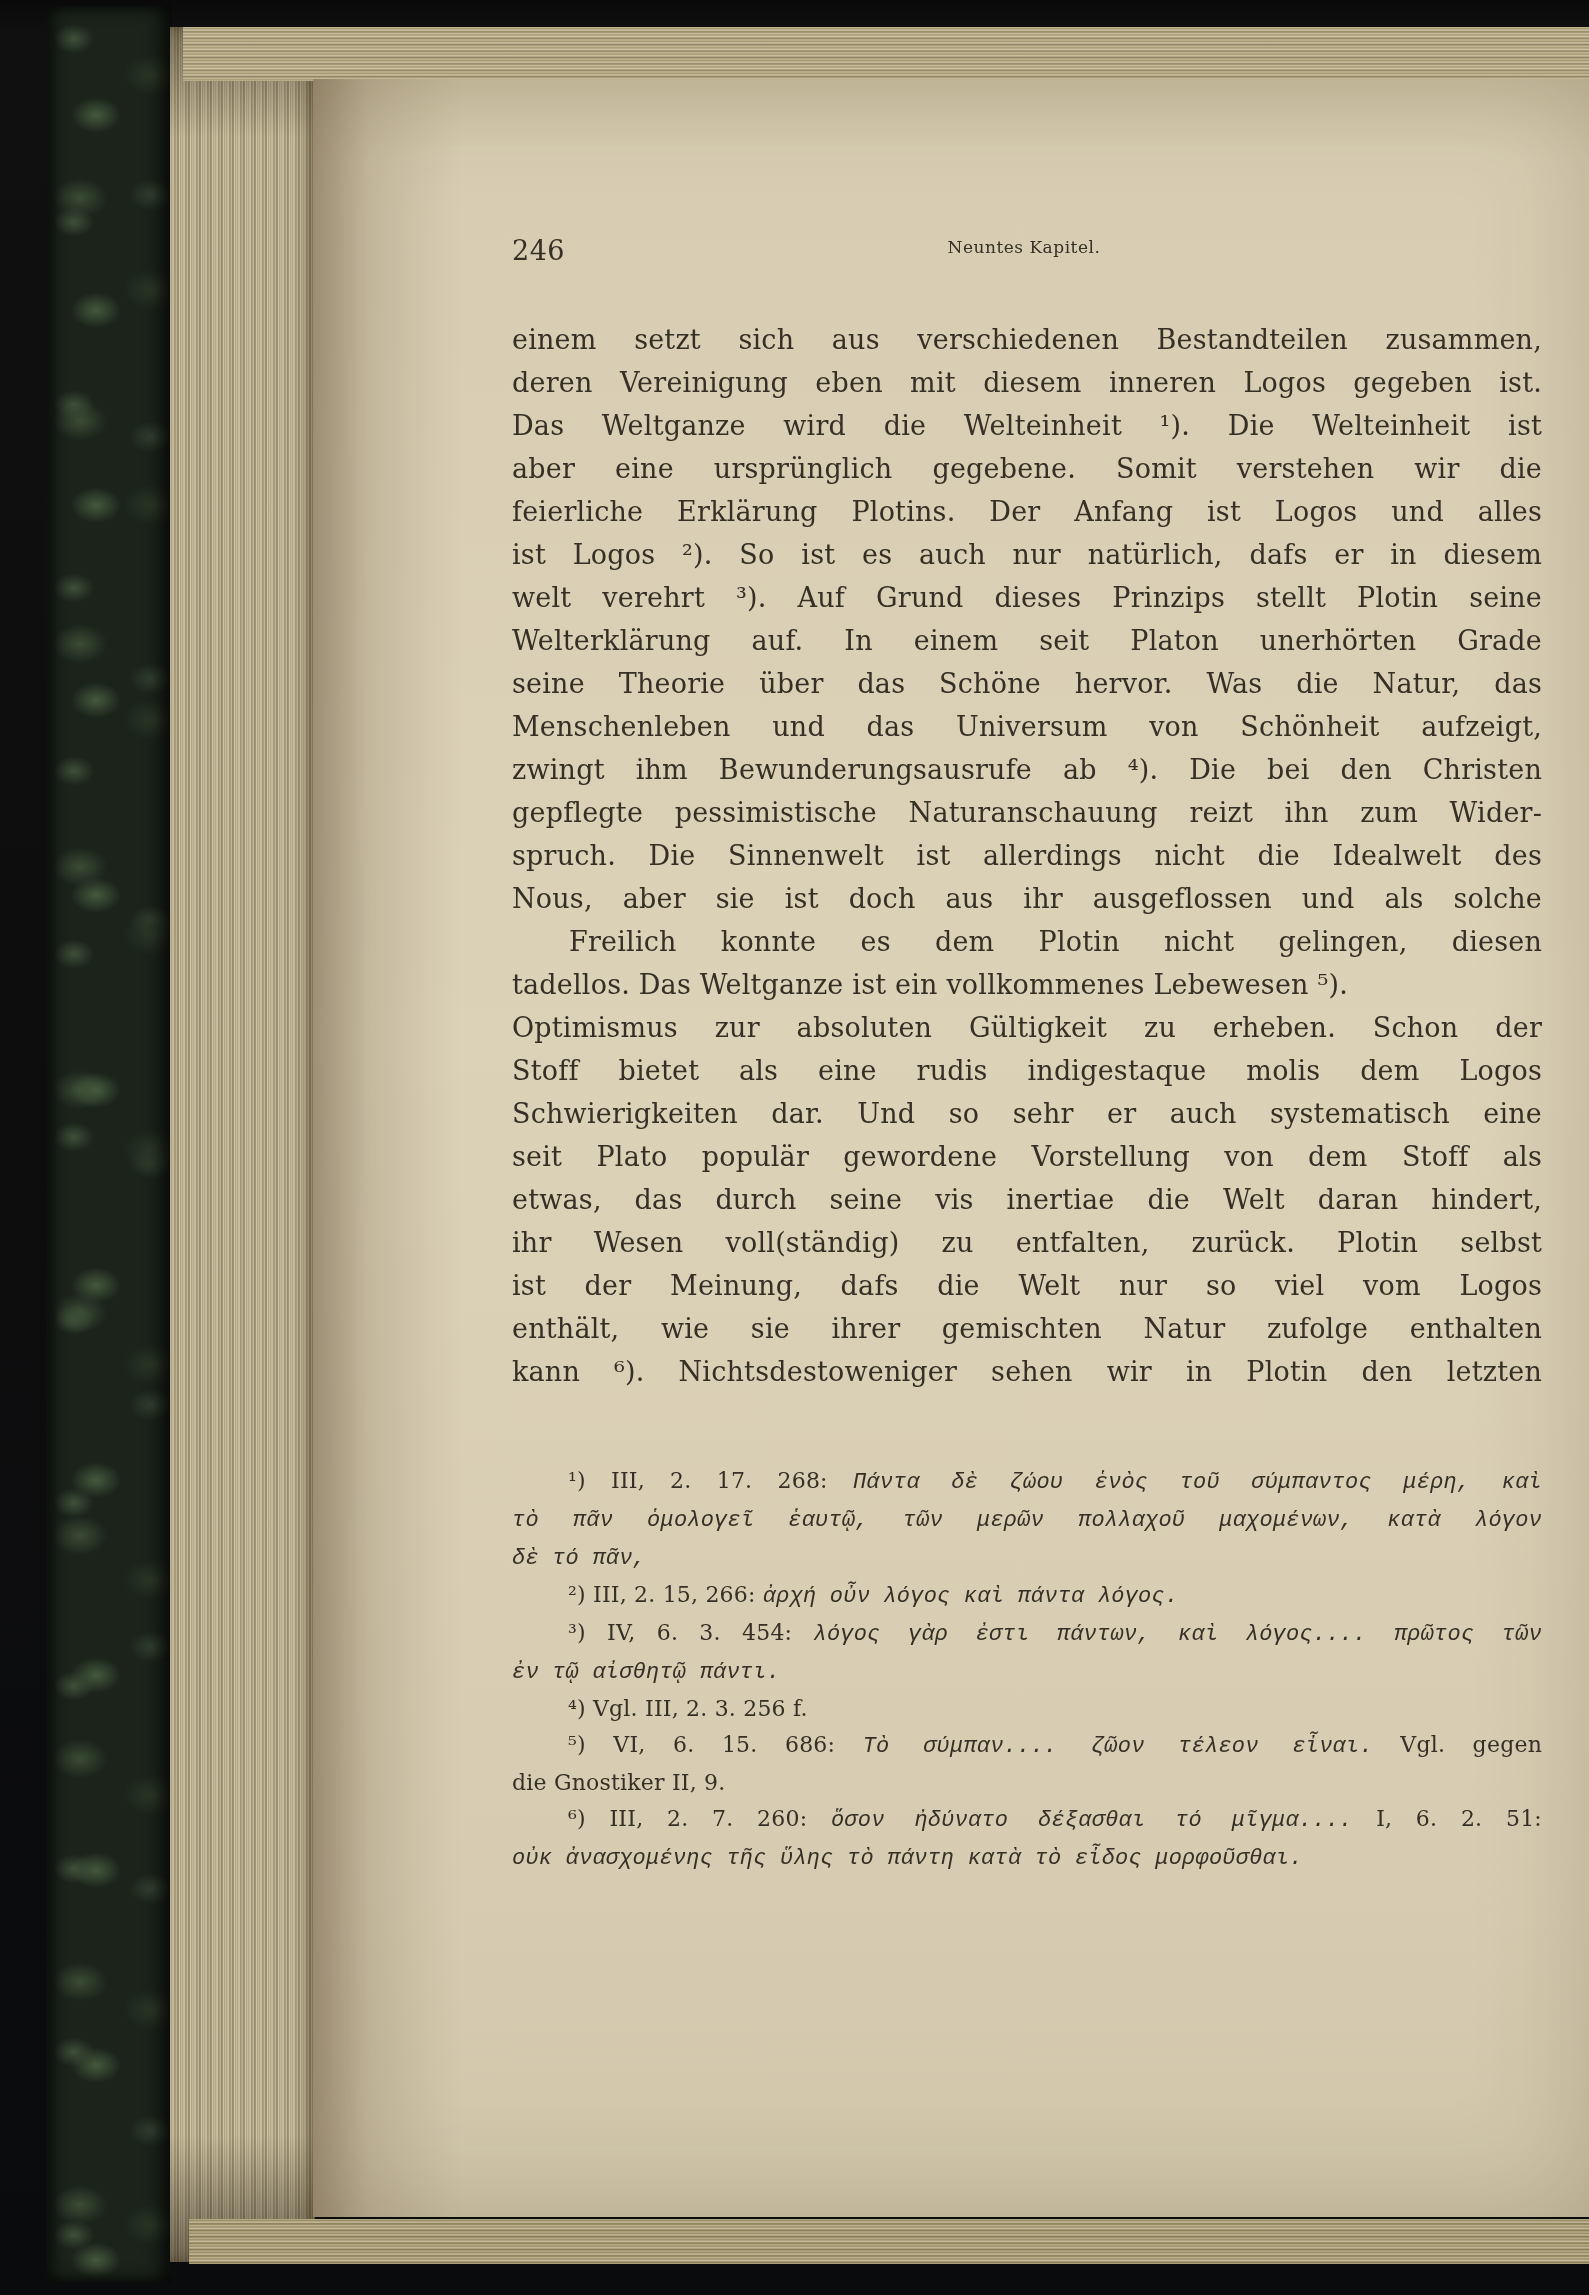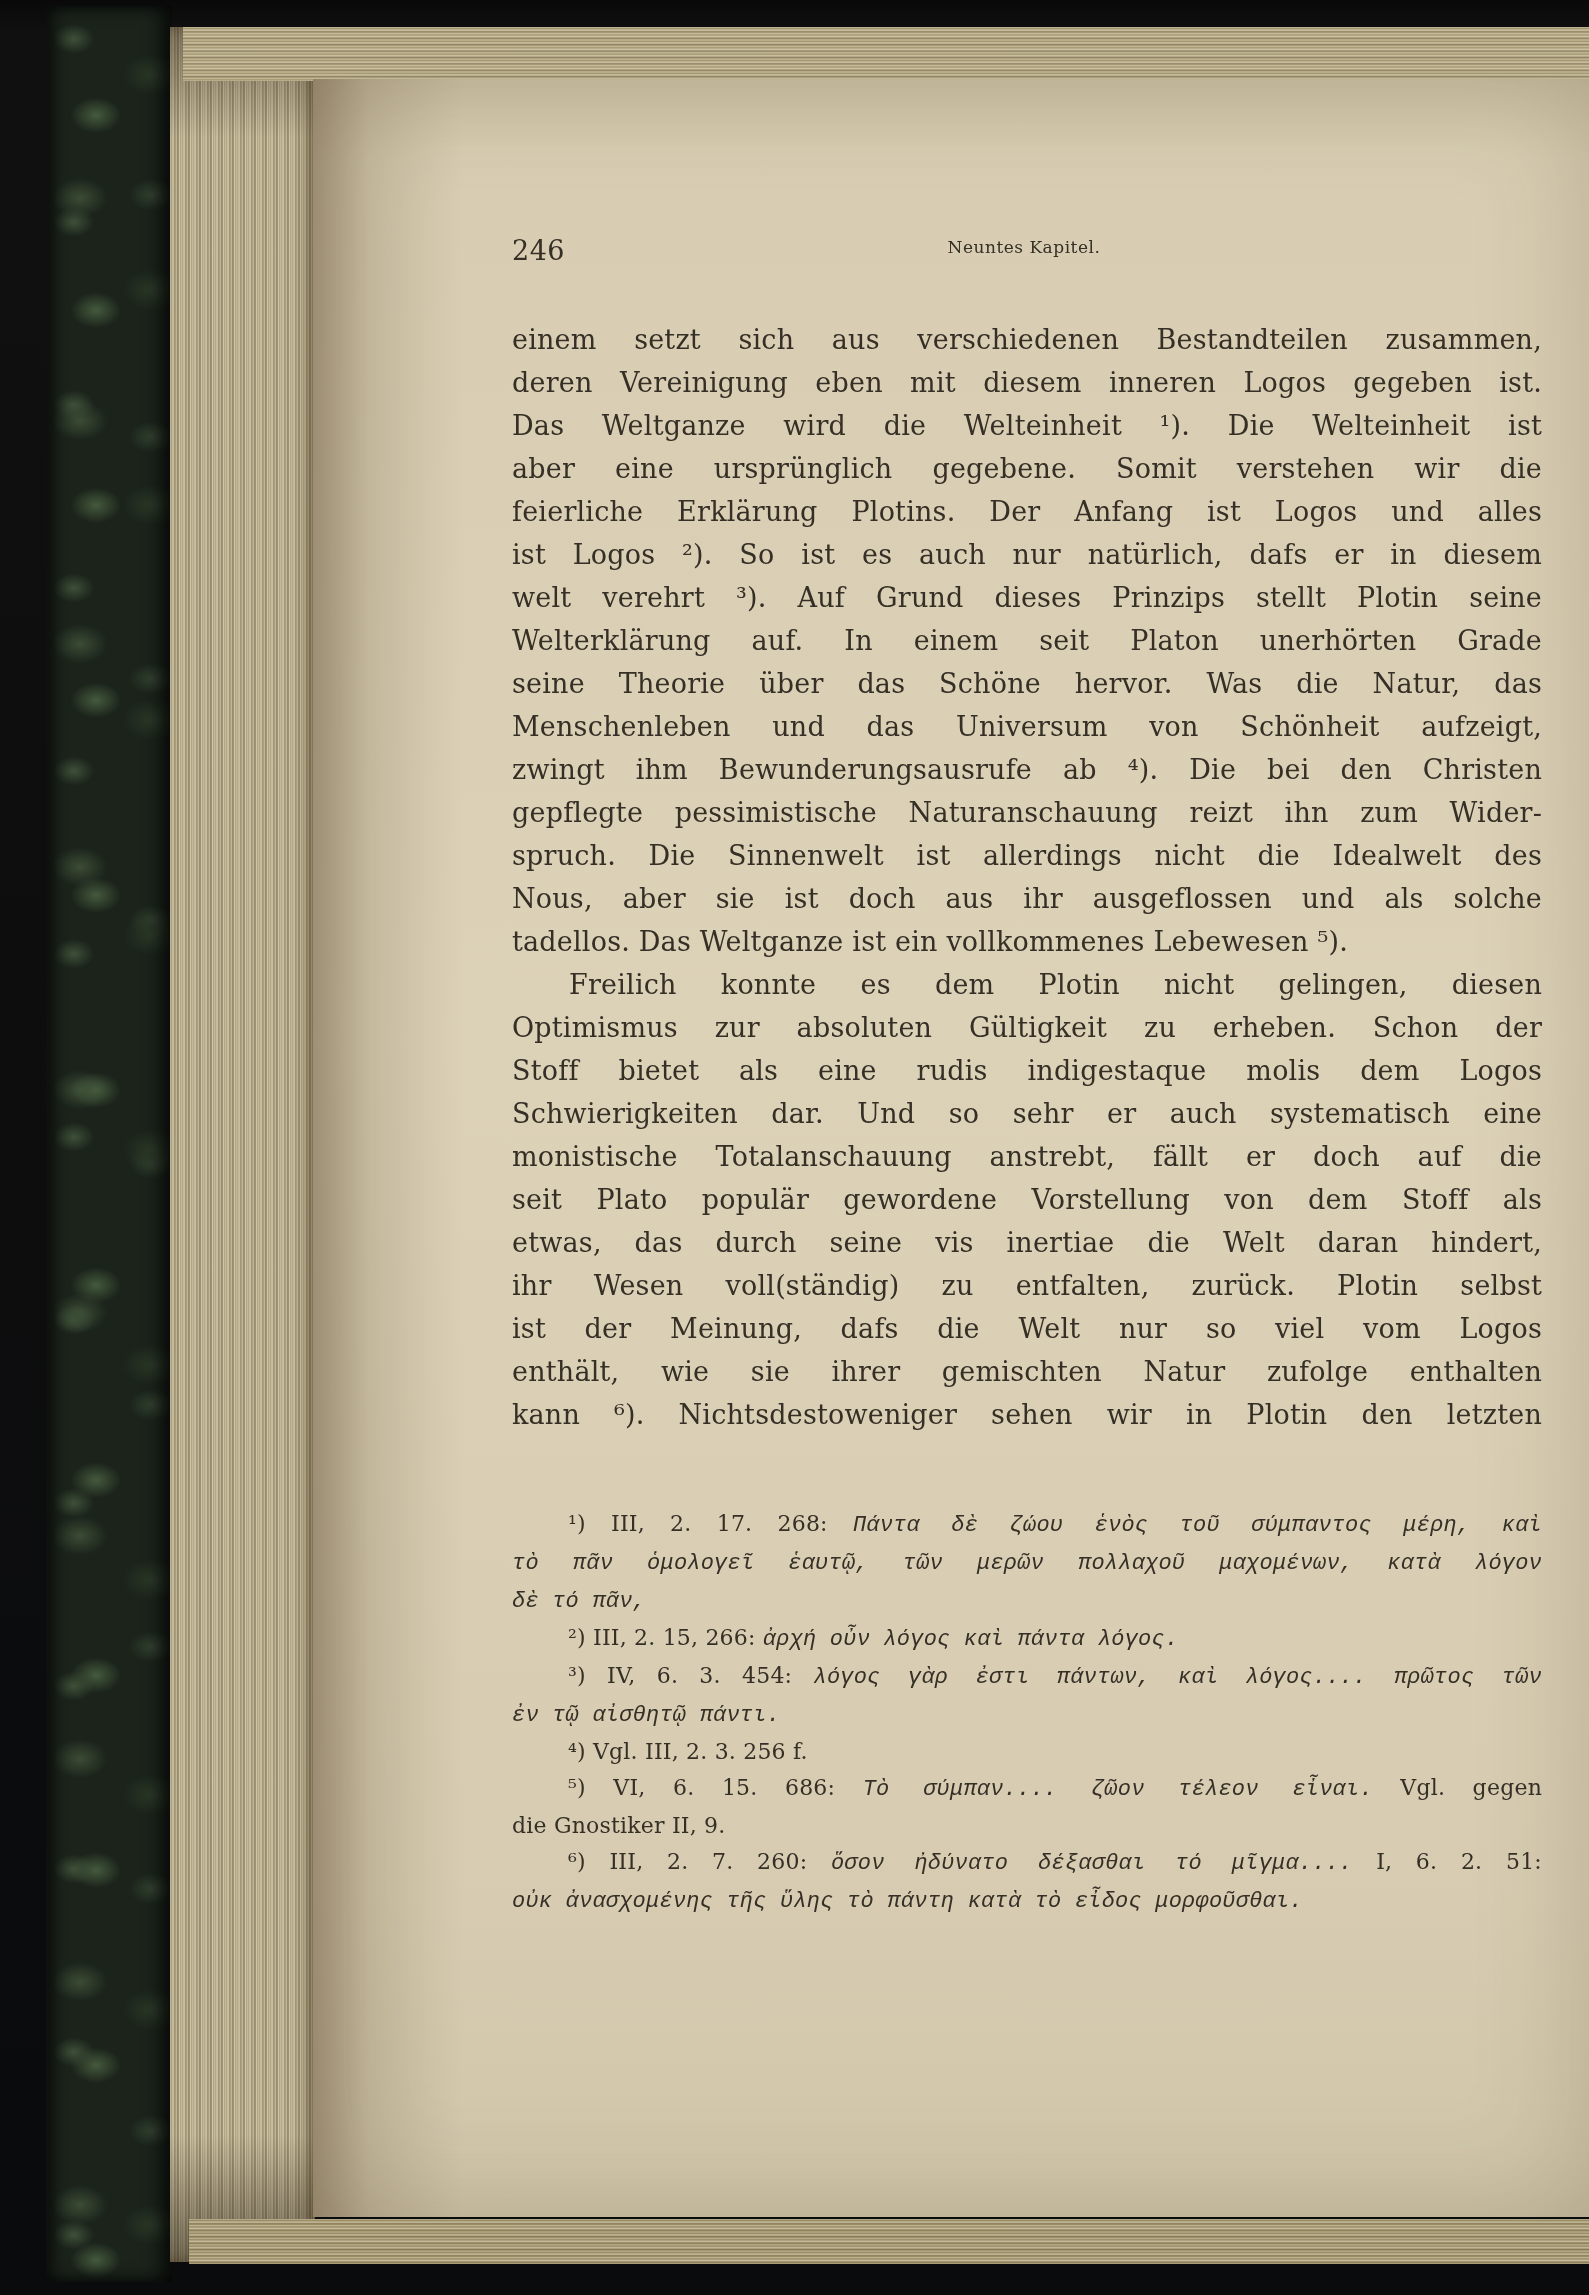--- a/index.html
+++ b/index.html
@@ -113,26 +113,25 @@
           <div class="line">feierliche Erklärung Plotins. Der Anfang ist Logos und alles</div>
           <div class="line">ist Logos ²). So ist es auch nur natürlich, dafs er in diesem</div>
           <div class="line">welt verehrt ³). Auf Grund dieses Prinzips stellt Plotin seine</div>
           <div class="line">Welterklärung auf. In einem seit Platon unerhörten Grade</div>
           <div class="line">seine Theorie über das Schöne hervor. Was die Natur, das</div>
           <div class="line">Menschenleben und das Universum von Schönheit aufzeigt,</div>
           <div class="line">zwingt ihm Bewunderungsausrufe ab ⁴). Die bei den Christen</div>
           <div class="line">gepflegte pessimistische Naturanschauung reizt ihn zum Wider-</div>
           <div class="line">spruch. Die Sinnenwelt ist allerdings nicht die Idealwelt des</div>
           <div class="line">Nous, aber sie ist doch aus ihr ausgeflossen und als solche</div>
+          <div class="line indent">Freilich konnte es dem Plotin nicht gelingen, diesen</div>
           <div class="line no-stretch">tadellos. Das Weltganze ist ein vollkommenes Lebewesen ⁵).</div>
-          <div class="line indent">Freilich konnte es dem Plotin nicht gelingen, diesen</div>
           <div class="line">Optimismus zur absoluten Gültigkeit zu erheben. Schon der</div>
           <div class="line">Stoff bietet als eine rudis indigestaque molis dem Logos</div>
           <div class="line">Schwierigkeiten dar. Und so sehr er auch systematisch eine</div>
-          <div class="line">monistische Totalanschauung anstrebt, fällt er doch auf die</div>
           <div class="line">seit Plato populär gewordene Vorstellung von dem Stoff als</div>
           <div class="line">etwas, das durch seine vis inertiae die Welt daran hindert,</div>
           <div class="line">ihr Wesen voll(ständig) zu entfalten, zurück. Plotin selbst</div>
           <div class="line">ist der Meinung, dafs die Welt nur so viel vom Logos</div>
           <div class="line">enthält, wie sie ihrer gemischten Natur zufolge enthalten</div>
           <div class="line">kann ⁶). Nichtsdestoweniger sehen wir in Plotin den letzten</div>
         </div>
 
       <div class="footnotes">
           <div class="fline indent"><span class="rom">¹) III, 2. 17. 268: </span><span class="greek">Πάντα δὲ ζώου ἑνὸς τοῦ σύμπαντος μέρη, καὶ</span></div>

